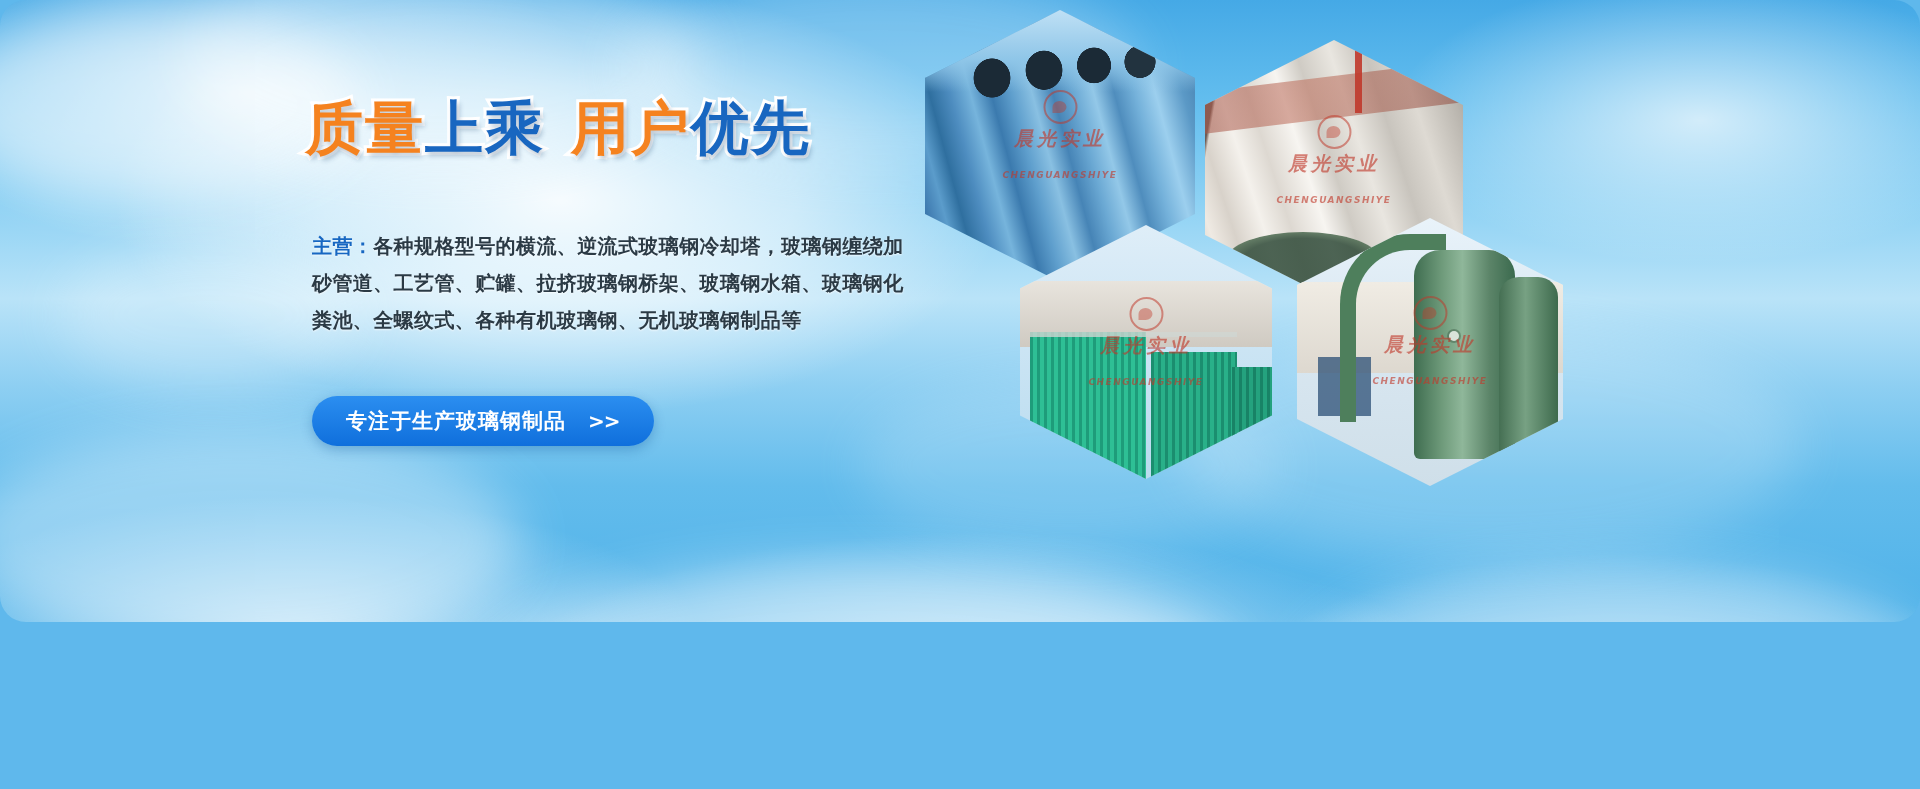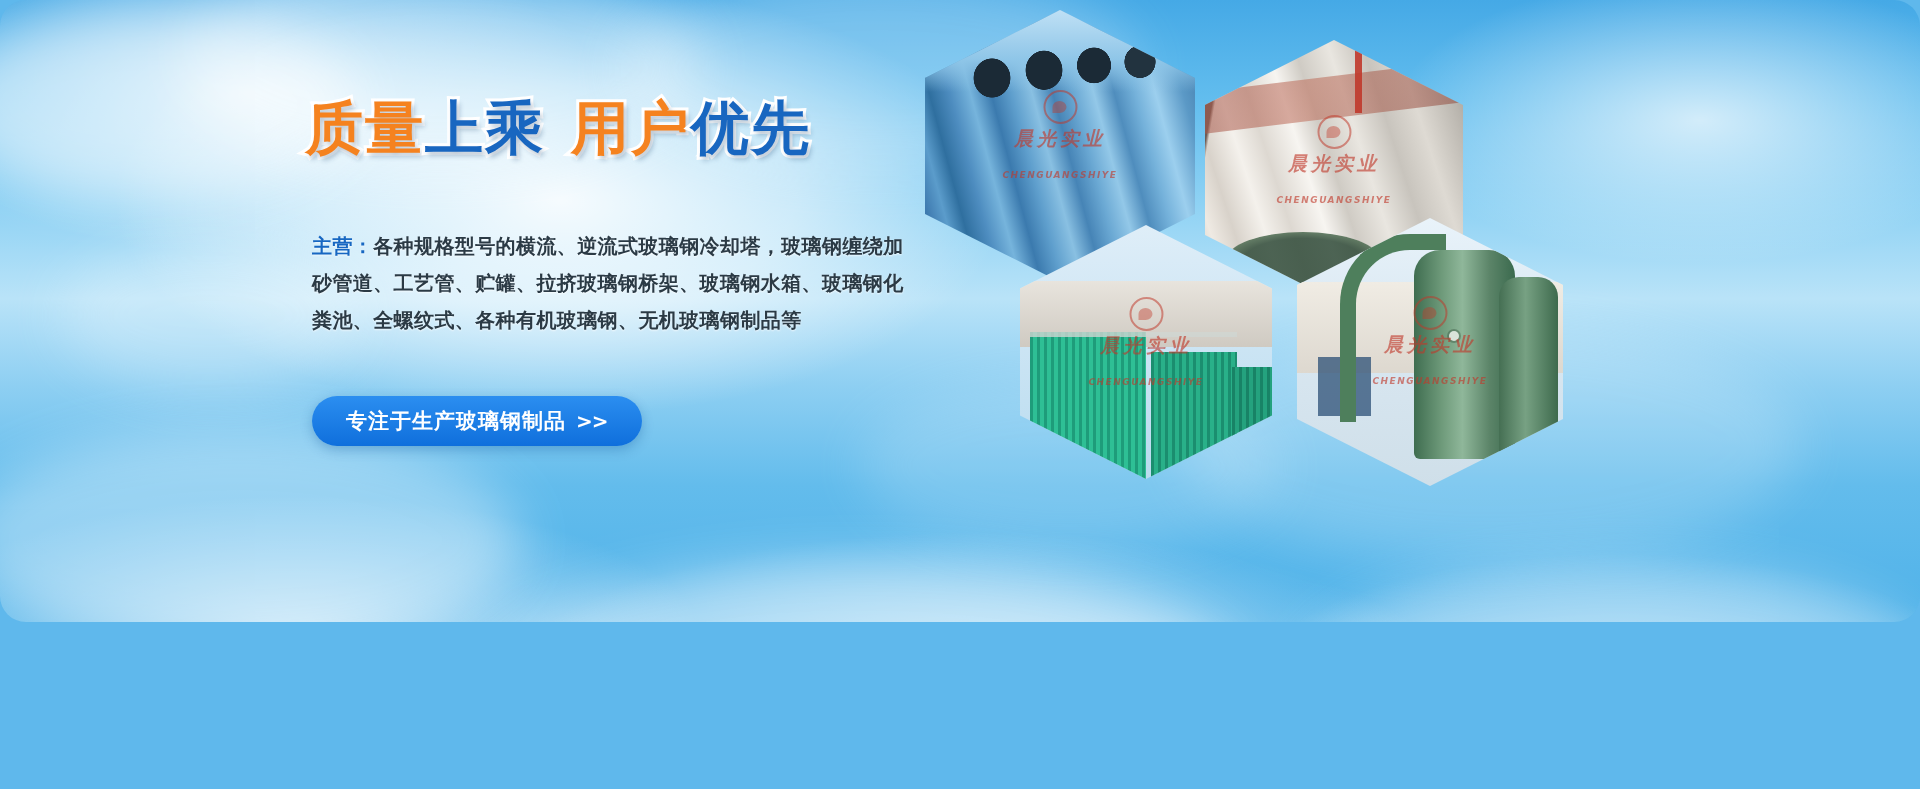--- a/index.html
+++ b/index.html
@@ -57,21 +57,21 @@
     color:#2b3a45;letter-spacing:.4px;
     font-family:"DejaVu Sans","Liberation Sans",sans-serif;
     text-shadow:0 1px 2px rgba(255,255,255,.75);
   }
   .desc .lead{color:#1767c2;}
 
   
   .cta{
     position:absolute;left:312px;top:396px;
     height:50px;padding:0 34px;
-    display:flex;align-items:center;gap:10px;
+    display:flex;align-items:center;gap:22px;
     border-radius:25px;
     background:linear-gradient(180deg,#2b8ef0 0%,#0f6fdc 100%);
     box-shadow:0 4px 12px rgba(12,80,150,.30);
     color:#ffffff;font-size:21px;font-weight:bold;letter-spacing:1px;
     font-family:"DejaVu Sans","Liberation Sans",sans-serif;
     cursor:pointer;width:max-content;
   }
   .cta .arrows{font-size:20px;font-weight:bold;letter-spacing:-1px;}
 
   

